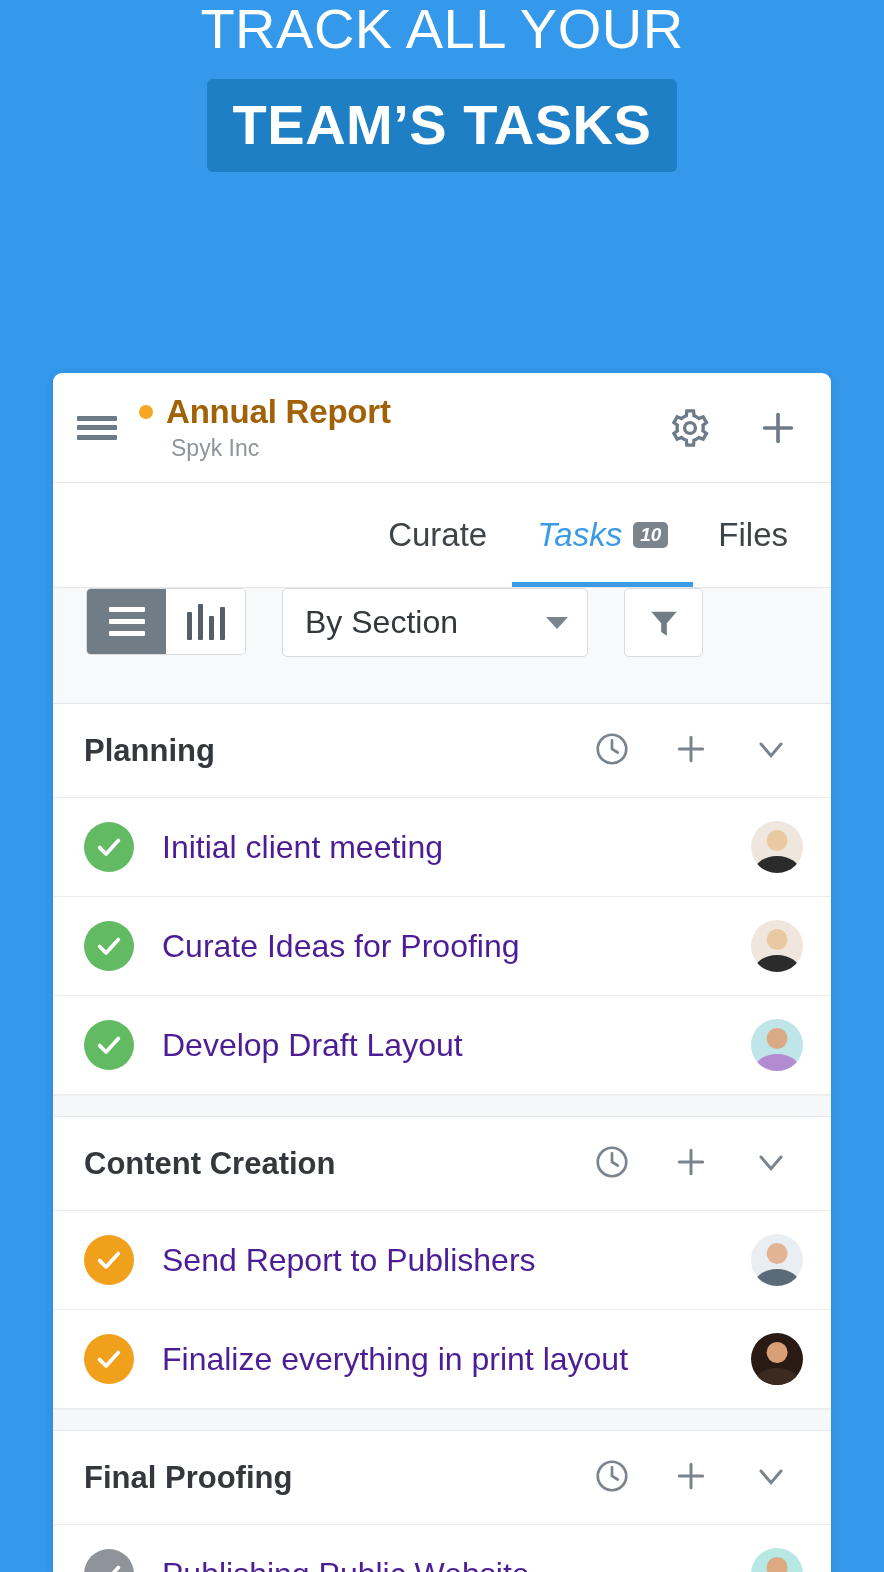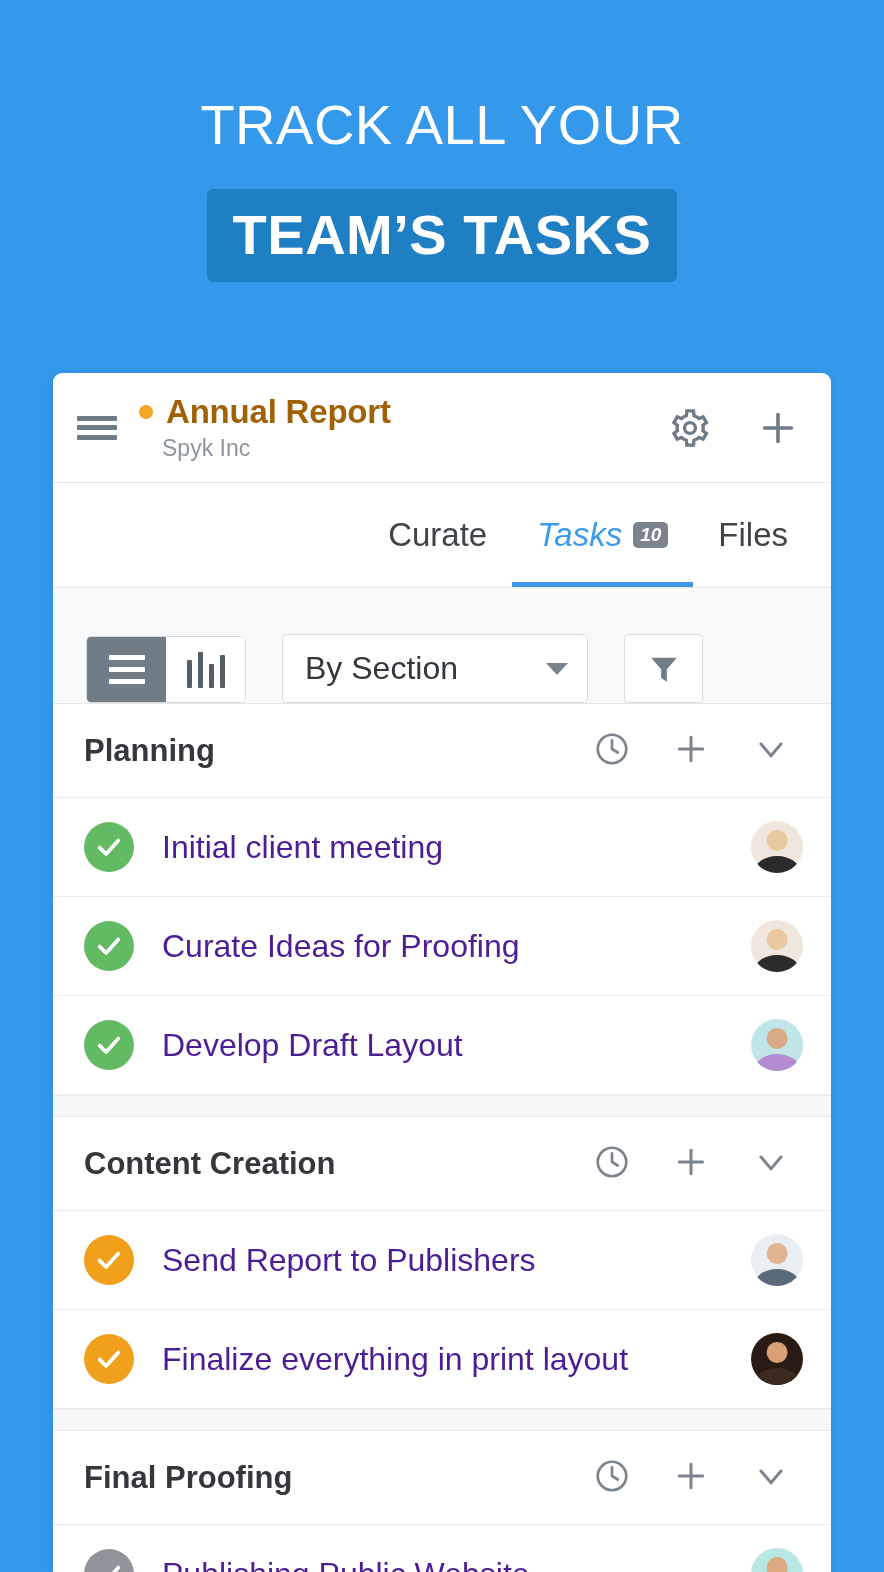--- a/index.html
+++ b/index.html
@@ -11,33 +11,32 @@
     font-family: "Liberation Sans", sans-serif;
   }
 
   body {
     background: #3498eb;
     position: relative;
   }
 
   
   .promo {
-    padding-top: 96px;
     text-align: center;
     user-select: none;
   }
   .promo-line1 {
     font-size: 56px;
     line-height: 1.02;
     letter-spacing: 0.5px;
     color: #ffffff;
     font-weight: 400;
   }
   .promo-line2-wrap {
-    margin-top: 36px;
+    margin-top: 22px;
     display: flex;
     justify-content: center;
   }
   .promo-line2 {
     display: inline-block;
     background: #1f7fc4;
     color: #ffffff;
     font-size: 56px;
     font-weight: 700;
     letter-spacing: 0.5px;
@@ -93,21 +92,21 @@
     flex: none;
   }
   .project-title {
     font-size: 33px;
     font-weight: 700;
     color: #a16207;
     letter-spacing: -0.2px;
     white-space: nowrap;
   }
   .project-sub {
-    margin-left: 23px;
+    margin-left: 32px;
     margin-top: 4px;
     font-size: 23px;
     color: #8d949b;
   }
   .header-actions {
     display: flex;
     align-items: center;
     gap: 44px;
     flex: none;
   }
@@ -160,21 +159,21 @@
     padding: 3px 7px 4px 7px;
     line-height: 1;
   }
 
   
   .toolbar {
     height: 116px;
     background: #f8f9fa;
     border-bottom: 1px solid #e4e6e8;
     display: flex;
-    align-items: flex-end;
+    align-items: flex-start;
     padding-left: 33px;
     gap: 36px;
   }
   .segmented {
     display: flex;
     border: 1px solid #d9dcdf;
     border-radius: 5px;
     overflow: hidden;
     height: 67px;
     background: #ffffff;

